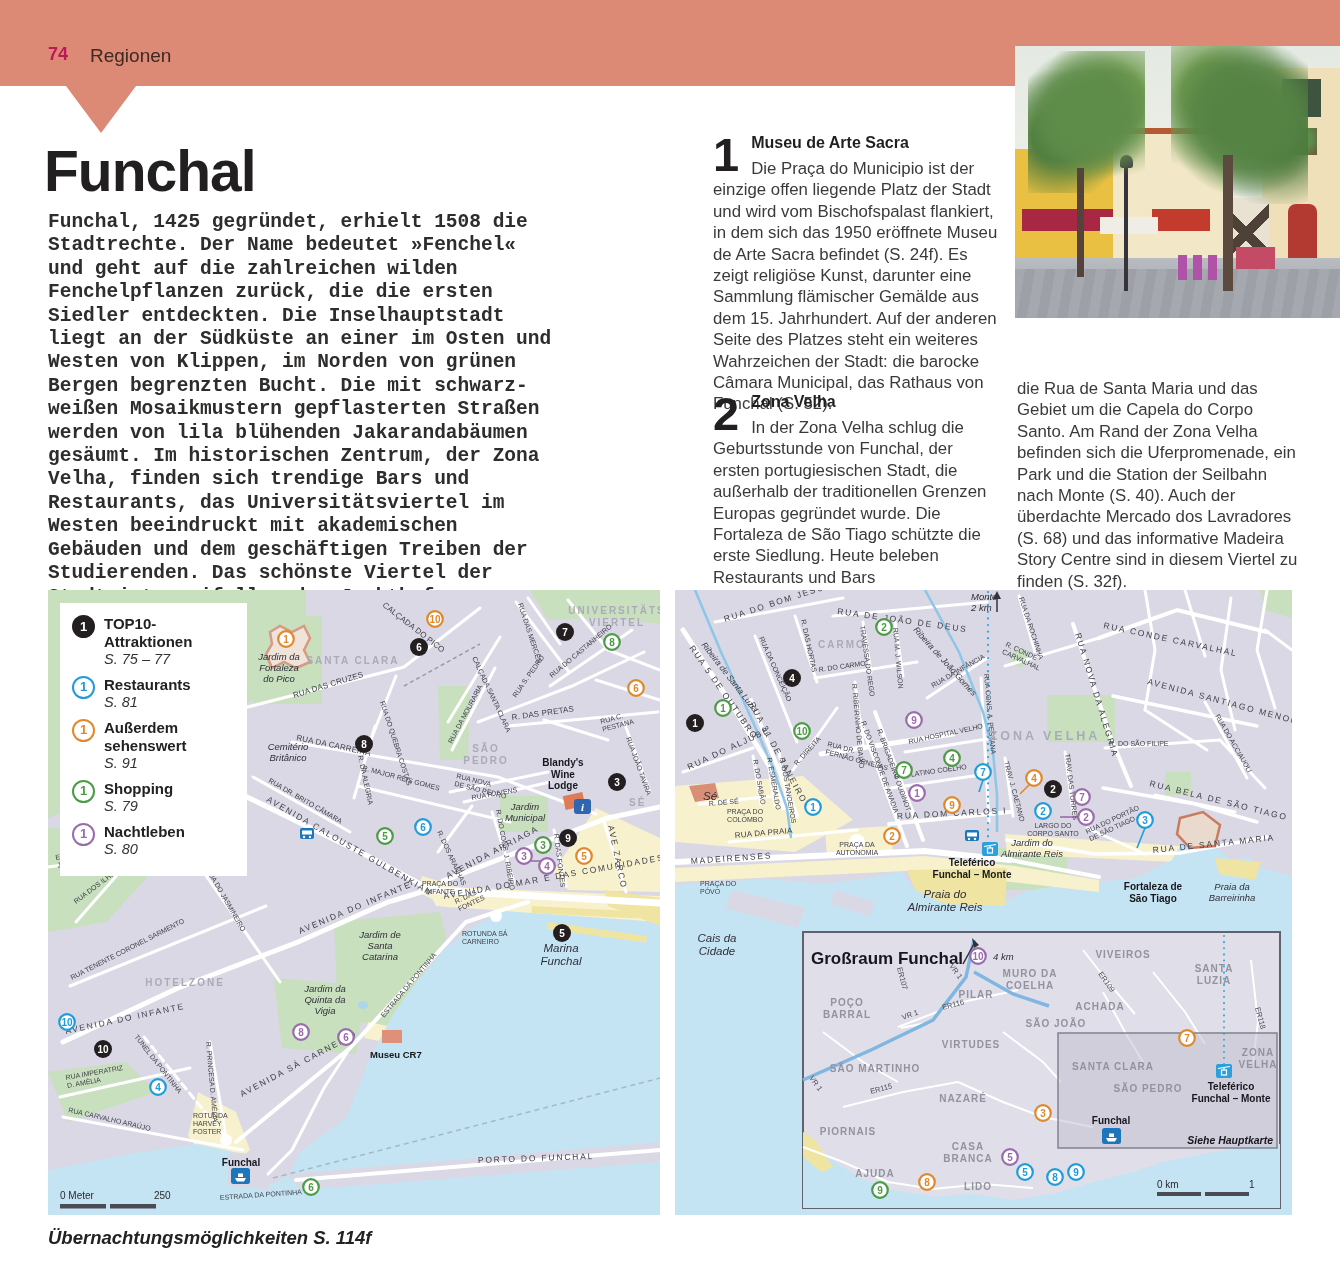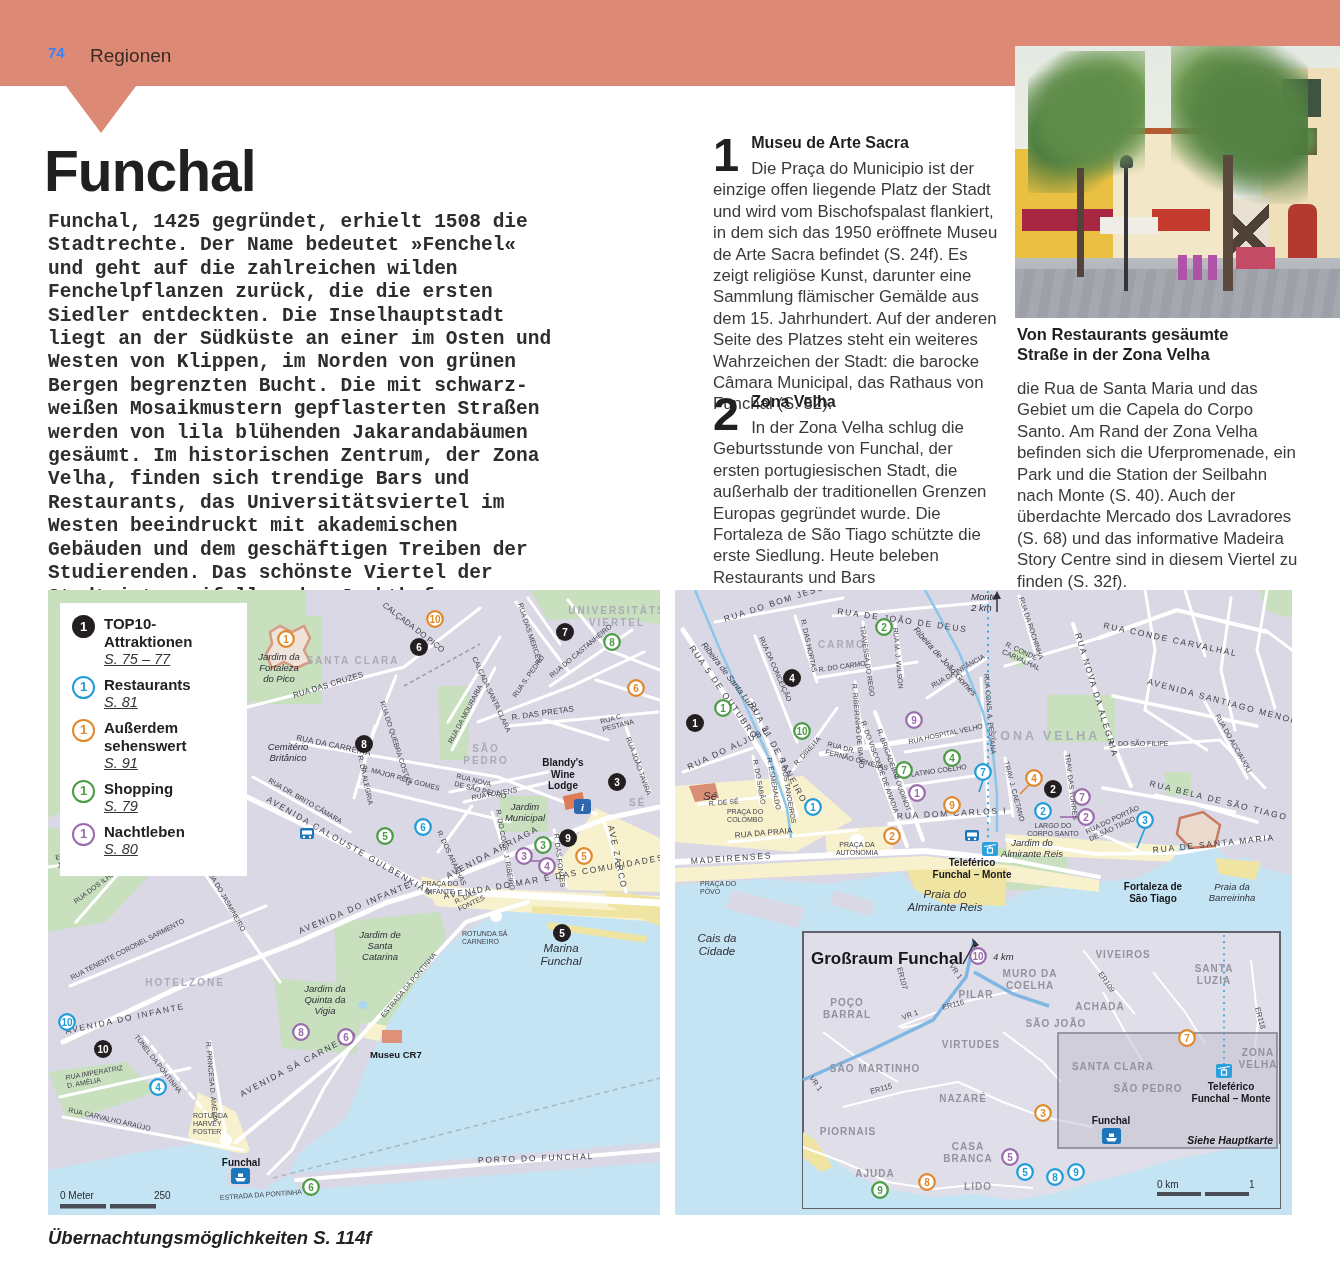--- a/index.html
+++ b/index.html
@@ -2,41 +2,41 @@
 <html><head>
 <meta charset="utf-8">
 <style>
   html,body{margin:0;padding:0;background:#fff;}
   .page{position:relative;width:1340px;height:1280px;background:#fff;overflow:hidden;
         font-family:"Liberation Sans",sans-serif;color:#2e2c2b;}
   
   .hdr{position:absolute;left:0;top:0;width:1340px;height:86px;background:#DC8A75;}
   .hdr-tail{position:absolute;left:66px;top:86px;width:0;height:0;
             border-left:35px solid transparent;border-right:35px solid transparent;border-top:47px solid #DC8A75;}
-  .hdr-num{position:absolute;left:48px;top:44px;font-size:15px;font-weight:bold;color:#3b82f6;}
+  .hdr-num{position:absolute;left:48px;top:44px;font-size:18px;font-weight:bold;color:#be185d;}
   .hdr-sec{position:absolute;left:90px;top:45px;font-size:19px;color:#3B2A22;}
   .title{position:absolute;left:44px;top:138px;font-size:57px;font-weight:800;letter-spacing:-1px;color:#221F20;}
   .intro{position:absolute;left:48px;top:211px;width:508px;font-size:19.5px;line-height:23.4px;font-weight:bold;color:#2F2D2C;font-family:Liberation Mono, monospace;}
   .artcol{position:absolute;left:713px;width:289px;}
   .art-num{float:left;font-size:47px;line-height:40px;font-weight:800;color:#221F20;margin:2px 12px 0 0;}
   .art-h{font-size:16px;font-weight:800;color:#221F20;padding-top:1px;}
   .art-b{font-size:16.8px;line-height:21.4px;color:#3A3A3A;margin-top:6px;}
   .photo{position:absolute;left:1015px;top:46px;width:325px;height:272px;overflow:hidden;background:#E7ECE5;}
   .caption{position:absolute;left:1017px;top:324px;width:250px;font-size:16.5px;line-height:20px;font-weight:bold;color:#221F20;}
   .col3{position:absolute;left:1017px;top:378px;width:289px;font-size:16.8px;line-height:21.4px;color:#3A3A3A;}
   .footer{position:absolute;left:48px;top:1227px;font-size:18.5px;font-weight:bold;font-style:italic;color:#222;}
   
   .map-left{position:absolute;left:48px;top:590px;}
   .map-right{position:absolute;left:675px;top:590px;}
   
   .legend{position:absolute;left:60px;top:603px;width:187px;background:#fff;padding:12px 10px 10px 12px;box-sizing:border-box;}
   .lg-row{display:flex;margin-bottom:9px;}
   .lgc{flex:0 0 23px;width:23px;height:23px;border-radius:50%;text-align:center;font-weight:bold;font-size:13px;line-height:23px;margin-right:9px;box-sizing:border-box;}
   .lg-label{font-size:15px;font-weight:bold;color:#222;line-height:18px;}
-  .lg-page{font-size:14.5px;color:#333;font-style:italic;text-decoration:underline;}
+  .lg-page{font-size:14.5px;color:#333;font-style:italic;}
   
   text{font-family:"Liberation Sans",sans-serif;}
   .lbl-street{font-size:8px;fill:#41414B;letter-spacing:.2px;}
   .lbl-street-sp{font-size:8.5px;fill:#41414B;letter-spacing:1.8px;}
   .lbl-small{font-size:7px;fill:#41414B;}
   .lbl-area{font-size:12.5px;font-weight:bold;fill:#ABABB8;letter-spacing:3px;}
   .lbl-area-sm{font-size:10px;font-weight:bold;fill:#ABABB8;letter-spacing:2px;}
   .lbl-place{font-size:9.5px;font-style:italic;fill:#2F2F38;}
   .lbl-place-lg{font-size:11.5px;font-style:italic;fill:#2F2F38;}
   .lbl-stream{font-size:8.5px;font-style:italic;fill:#3A3A44;}
@@ -92,21 +92,20 @@
     <div class="ph" style="left:50%;top:77%;width:16%;height:9%;background:repeating-linear-gradient(90deg,#B052A8 0 9px,transparent 9px 15px);"></div>
     <div class="ph" style="left:68%;top:74%;width:12%;height:8%;background:#C34B66;"></div>
     <div class="ph" style="left:33.5%;top:42%;width:1.4%;height:48%;background:#34343A;"></div>
     <div class="ph" style="left:32.2%;top:40%;width:4%;height:5%;background:#3E3E45;border-radius:50% 50% 20% 20%;"></div>
     <div class="ph" style="left:4%;top:2%;width:36%;height:52%;background:radial-gradient(circle at 50% 45%,#5E8C49 0 30%,rgba(94,140,73,.85) 45%,transparent 70%),radial-gradient(circle at 25% 60%,#4C7A3C 0 20%,transparent 55%),radial-gradient(circle at 75% 35%,#6F9B50 0 22%,transparent 60%);"></div>
     <div class="ph" style="left:48%;top:0;width:42%;height:58%;background:radial-gradient(circle at 55% 45%,#558344 0 28%,rgba(85,131,68,.85) 45%,transparent 70%),radial-gradient(circle at 30% 30%,#6F9B50 0 20%,transparent 55%),radial-gradient(circle at 78% 55%,#47743A 0 18%,transparent 55%);"></div>
     <div class="ph" style="left:19%;top:45%;width:2.2%;height:40%;background:#53433a;"></div>
     <div class="ph" style="left:64%;top:40%;width:3%;height:50%;background:#5C4A3E;"></div>
   </div>
 
-  <div class="caption">Von Restaurants gesäumte Straße in der Zona Velha</div>
   <div class="col3">die Rua de Santa Maria und das Gebiet um die Capela do Corpo Santo. Am Rand der Zona Velha befinden sich die Uferpromenade, ein Park und die Station der Seilbahn nach Monte (S. 40). Auch der überdachte Mercado dos Lavradores (S. 68) und das informative Madeira Story Centre sind in diesem Viertel zu finden (S. 32f).</div>
 
   <svg class="map-left" width="612" height="625" viewBox="0 0 612 625">
     <rect x="0" y="0" width="612" height="625" fill="#D9D8E4"></rect>
     <g fill="#C8E0BD">
       <polygon points="0,0 258,0 258,78 168,132 72,198 0,228"></polygon>
       <polygon points="0,238 140,243 58,332 0,342"></polygon>
       <rect x="206" y="26" width="68" height="88"></rect>
       <polygon points="390,96 422,96 420,170 392,170"></polygon>
       <rect x="452" y="206" width="48" height="36"></rect>

